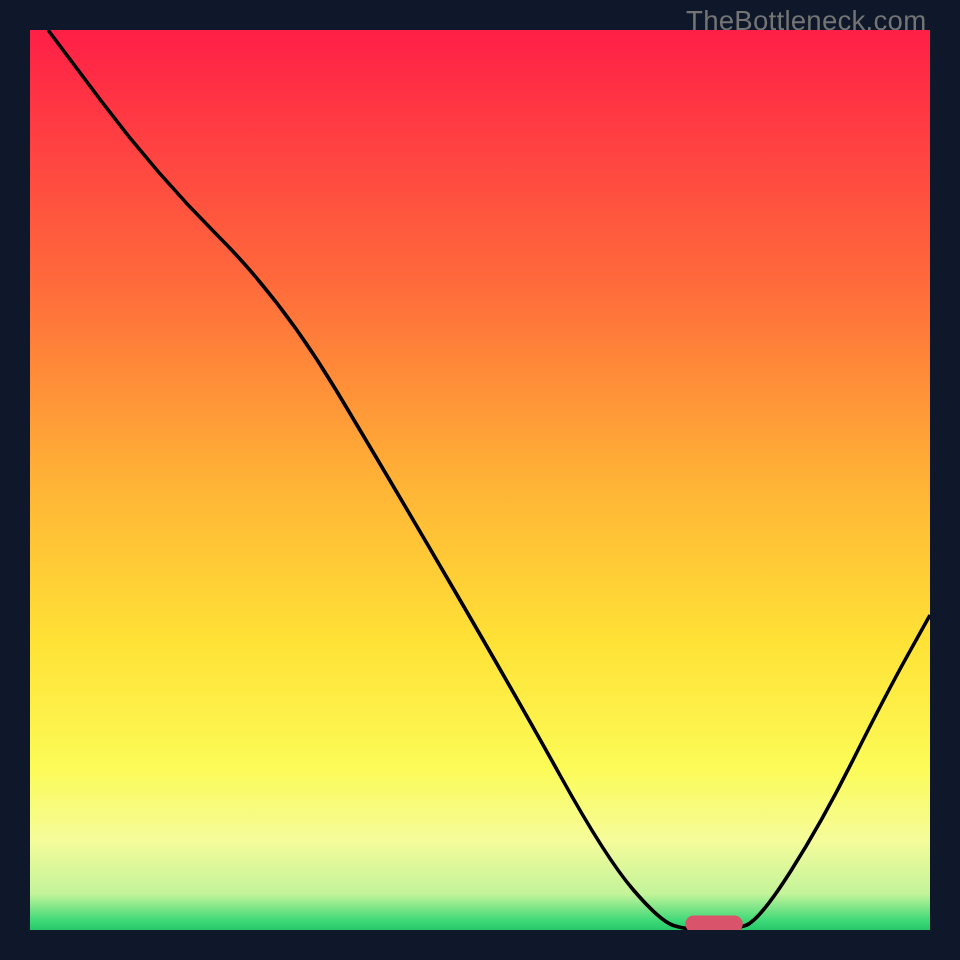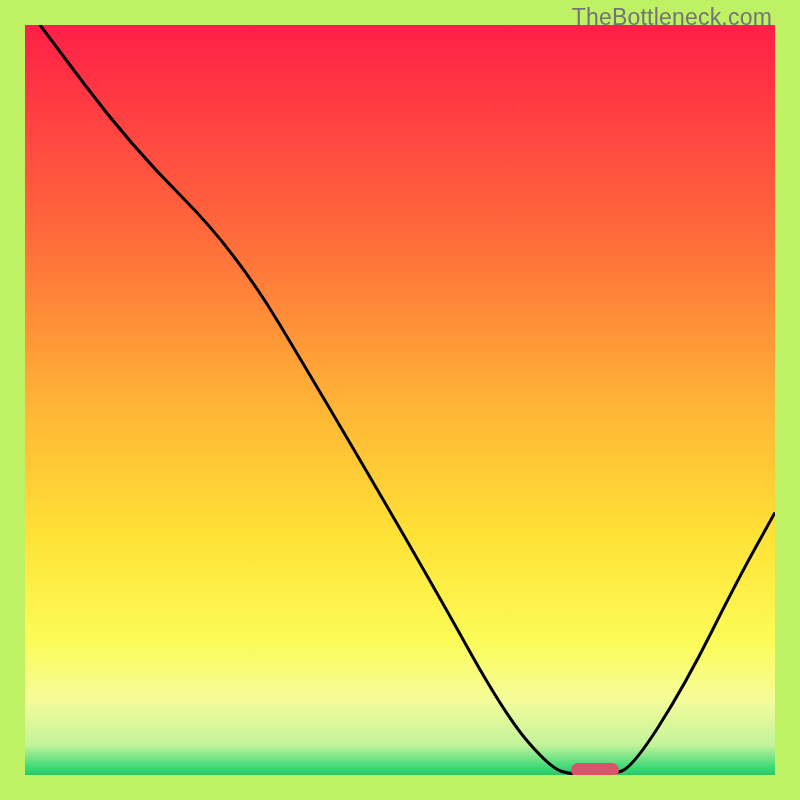--- a/index.html
+++ b/index.html
@@ -6,21 +6,21 @@
     margin: 0;
     padding: 0;
     width: 800px;
     height: 800px;
     background: #000;
     overflow: hidden;
   }
   .frame {
     position: absolute;
     inset: 0;
-    background: #bef264;
+    background: #0f172a;
   }
   .plot {
     position: absolute;
     left: 25px;
     top: 25px;
     width: 750px;
     height: 750px;
     overflow: hidden;
   }
   .gradient {

